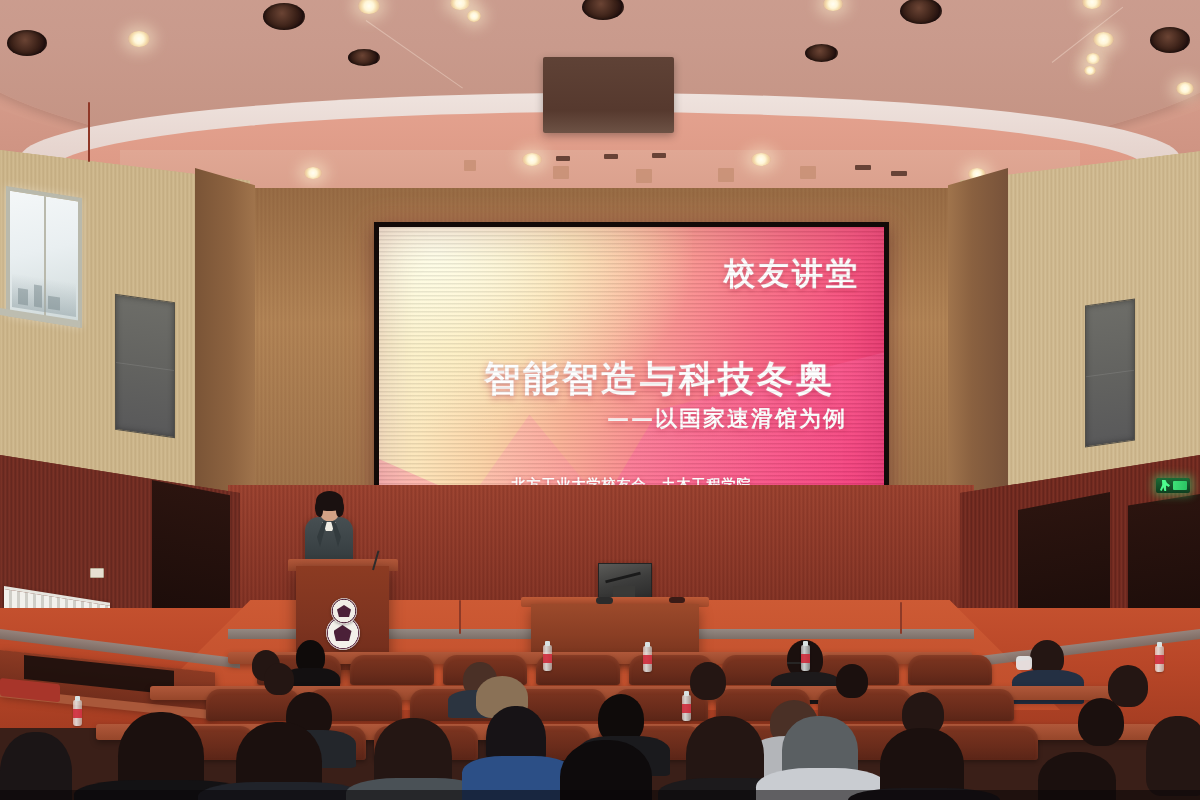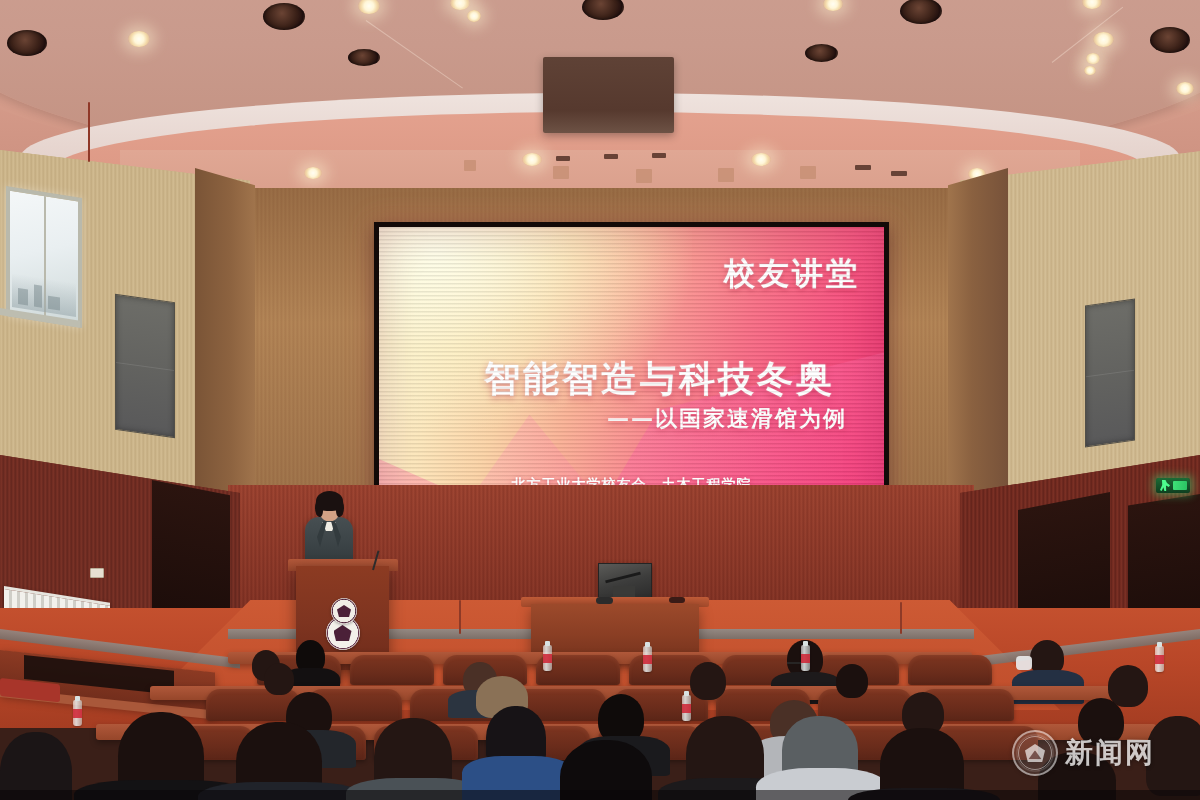--- a/index.html
+++ b/index.html
@@ -526,22 +526,14 @@
   <div class="shoulders" style="left:756px;top:768px;width:132px;height:48px;background:#c9ccd1;border-radius:40% 40% 4% 4%;"></div>
 
   <div class="head dkbrown" style="left:880px;top:728px;width:84px;height:80px;border-radius:46% 46% 22% 22%;"></div>
   <div class="shoulders" style="left:848px;top:788px;width:152px;height:34px;background:#191619;"></div>
 
   <div class="head brown" style="left:1146px;top:716px;width:64px;height:80px;border-radius:46% 46% 22% 22%;"></div>
   <div class="head dkbrown" style="left:1038px;top:752px;width:78px;height:62px;border-radius:46% 46% 22% 22%;"></div>
 
   <div class="fgdark" style="left:0;top:790px;width:1200px;height:10px;opacity:.55;"></div>
 
-  <div class="watermark">
-    <div class="wm-seal">
-      <div class="ring"></div>
-      <div class="glyph"></div>
-      <div class="glyph2"></div>
-    </div>
-    <div class="wm-text">新闻网</div>
-  </div>
 
 </div>
 
 </body></html>

